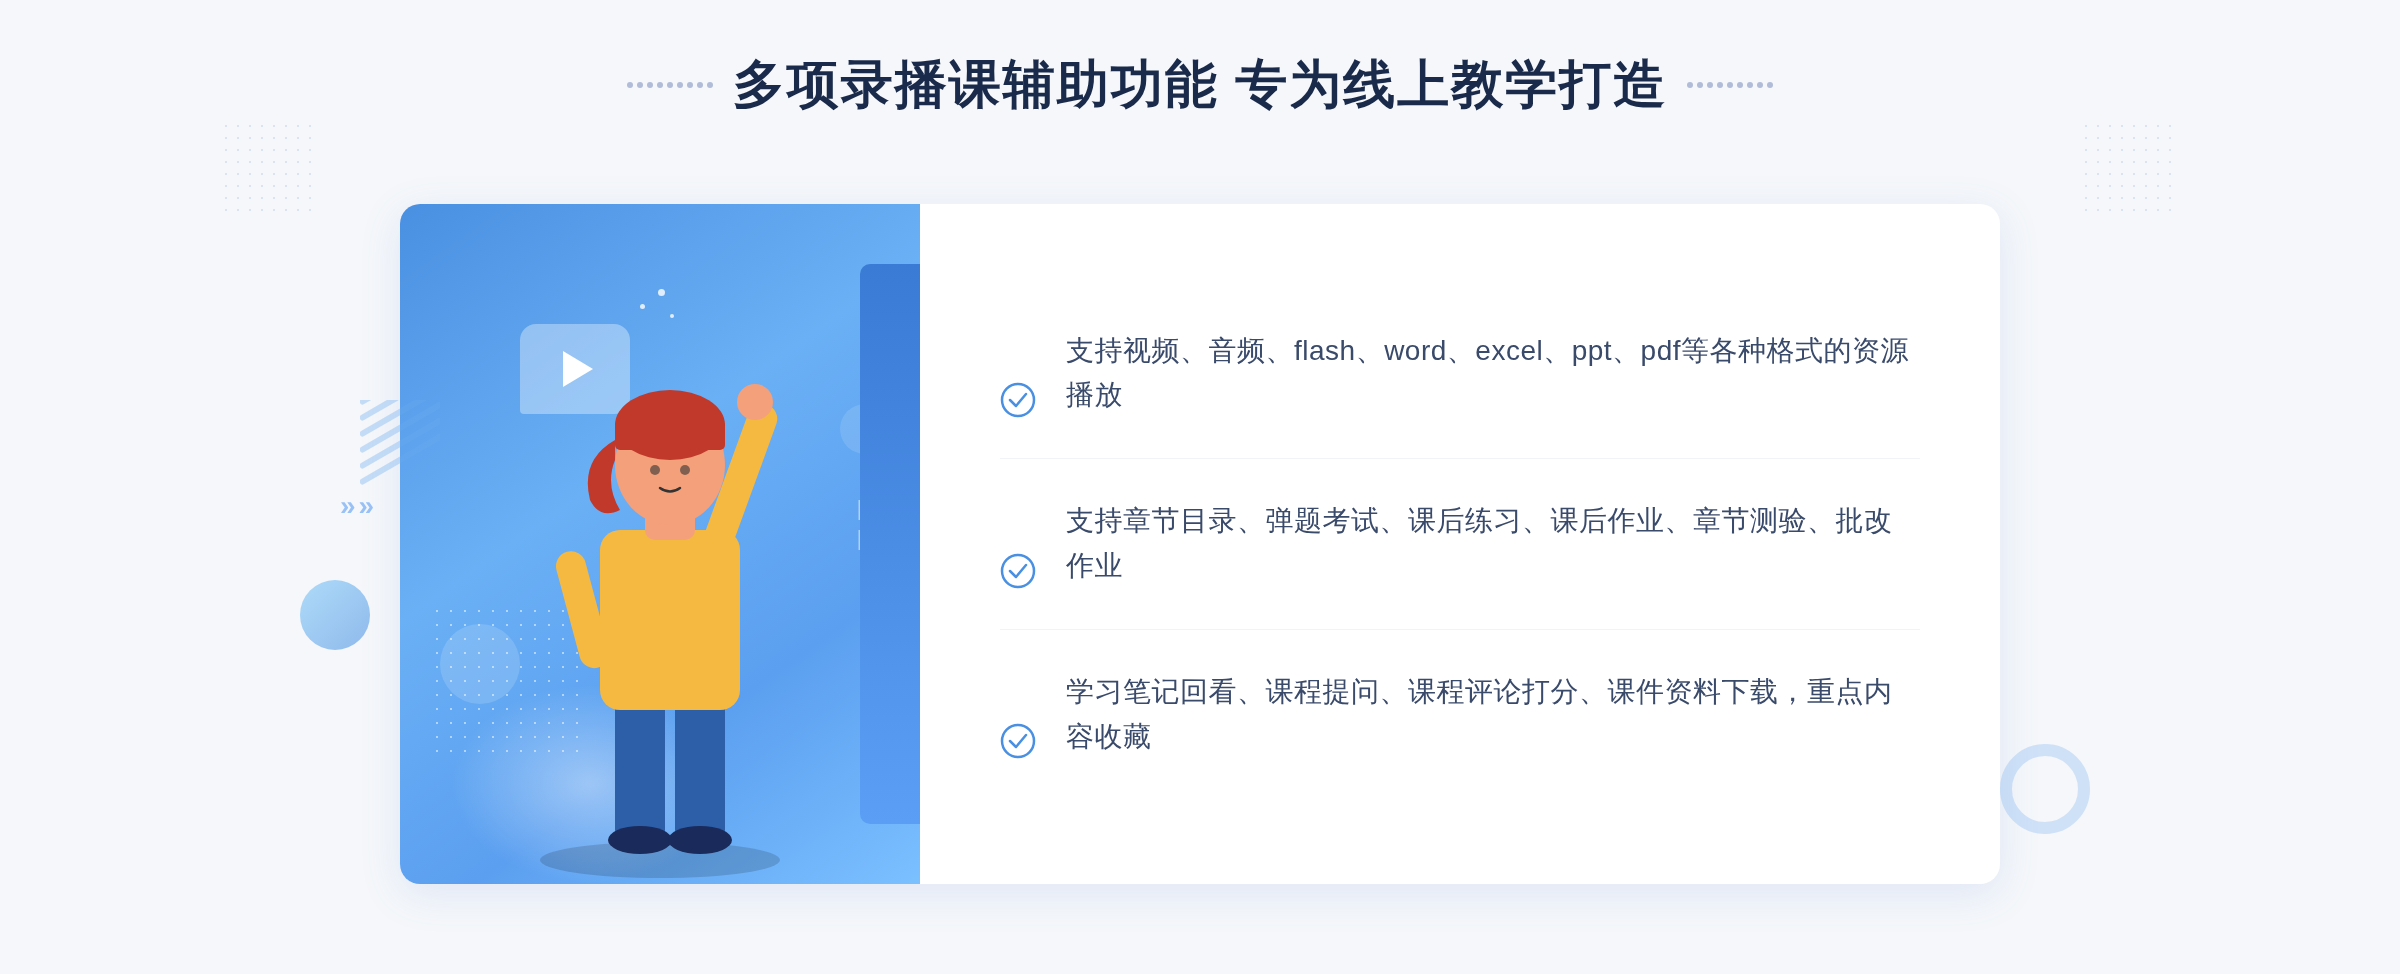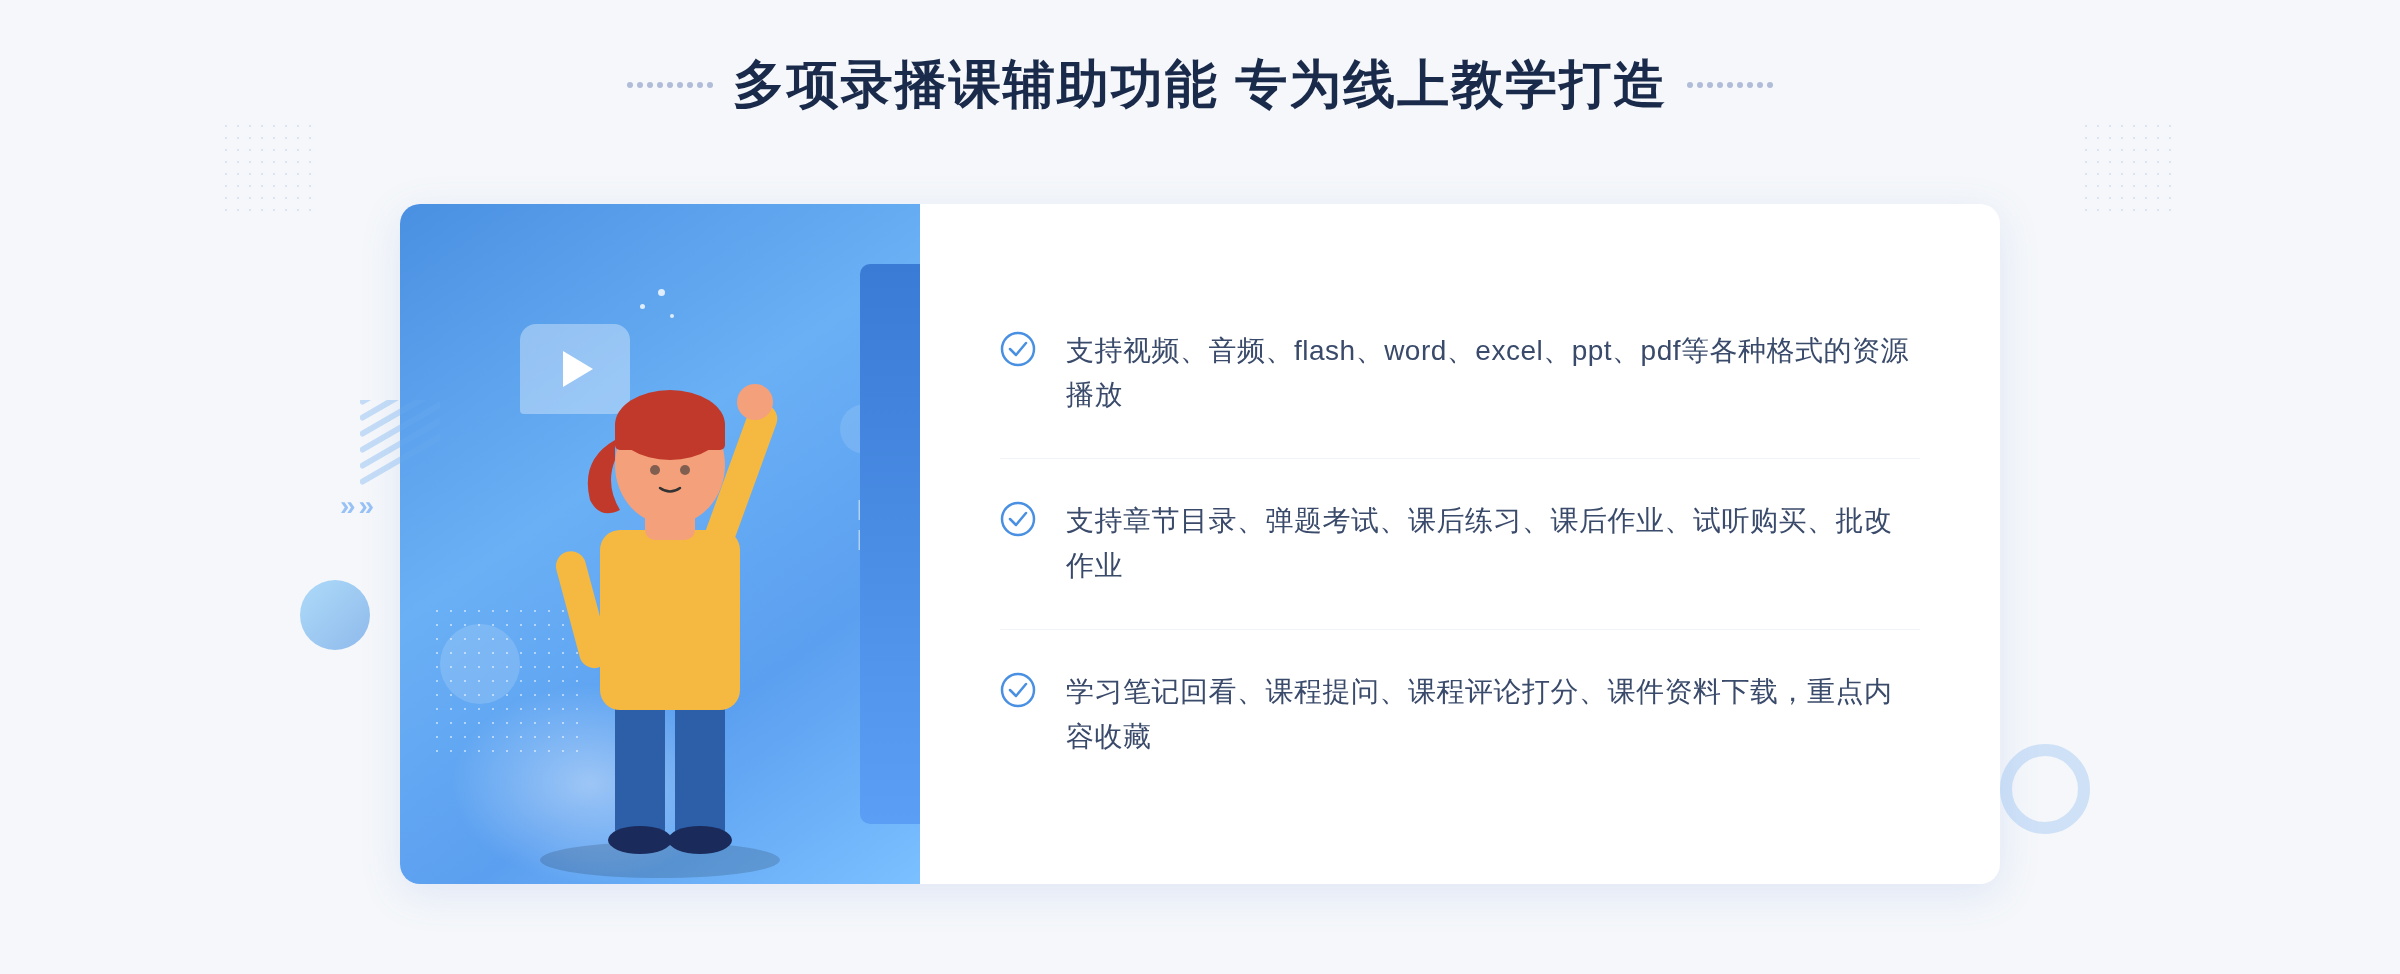--- a/index.html
+++ b/index.html
@@ -183,21 +183,21 @@
       flex: 1;
       padding: 60px 80px;
       display: flex;
       flex-direction: column;
       justify-content: center;
       gap: 0;
     }
 
     .feature-item {
       display: flex;
-      align-items: flex-start;
+      align-items: flex-end;
       padding: 40px 0;
       border-bottom: 1px solid #f0f3f8;
     }
 
     .feature-item:last-child {
       border-bottom: none;
     }
 
     .check-icon {
       width: 36px;
@@ -396,21 +396,21 @@
         <span class="feature-text">支持视频、音频、flash、word、excel、ppt、pdf等各种格式的资源播放</span>
       </div>
 
       <div class="feature-item">
         <div class="check-icon">
           <svg viewBox="0 0 36 36" fill="none" xmlns="http://www.w3.org/2000/svg">
             <circle cx="18" cy="18" r="16" stroke="#4a90e2" stroke-width="2.5"></circle>
             <polyline points="10,18 16,24 26,12" stroke="#4a90e2" stroke-width="2.5" stroke-linecap="round" stroke-linejoin="round"></polyline>
           </svg>
         </div>
-        <span class="feature-text">支持章节目录、弹题考试、课后练习、课后作业、试听购买、批改作业</span>
+        <span class="feature-text">支持章节目录、弹题考试、课后练习、课后作业、章节测验、批改作业</span>
       </div>
 
       <div class="feature-item">
         <div class="check-icon">
           <svg viewBox="0 0 36 36" fill="none" xmlns="http://www.w3.org/2000/svg">
             <circle cx="18" cy="18" r="16" stroke="#4a90e2" stroke-width="2.5"></circle>
             <polyline points="10,18 16,24 26,12" stroke="#4a90e2" stroke-width="2.5" stroke-linecap="round" stroke-linejoin="round"></polyline>
           </svg>
         </div>
         <span class="feature-text">学习笔记回看、课程提问、课程评论打分、课件资料下载，重点内容收藏</span>

